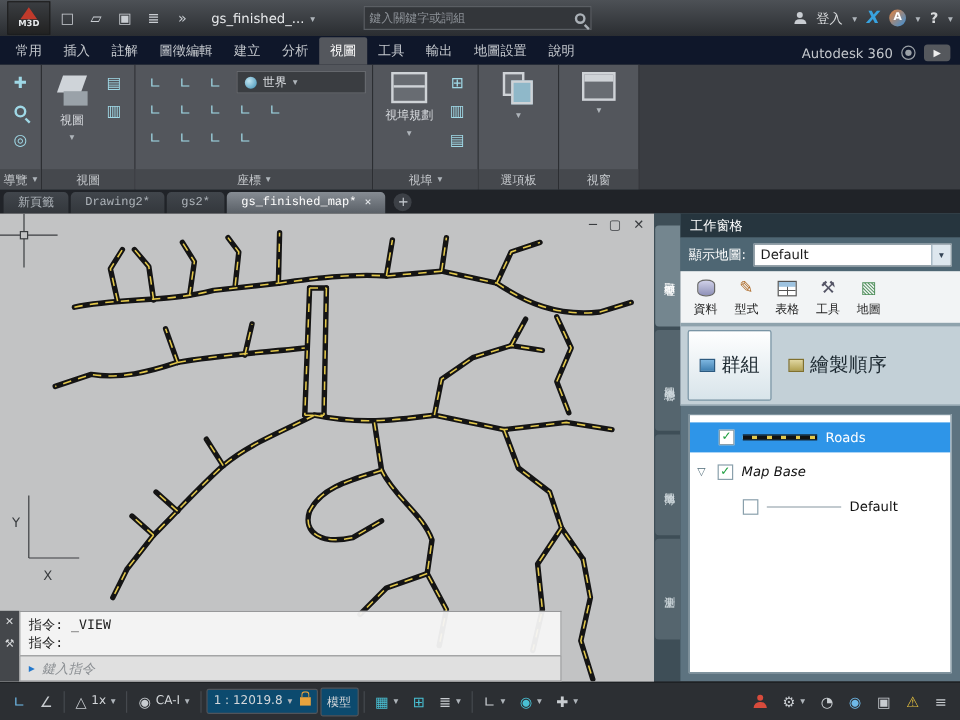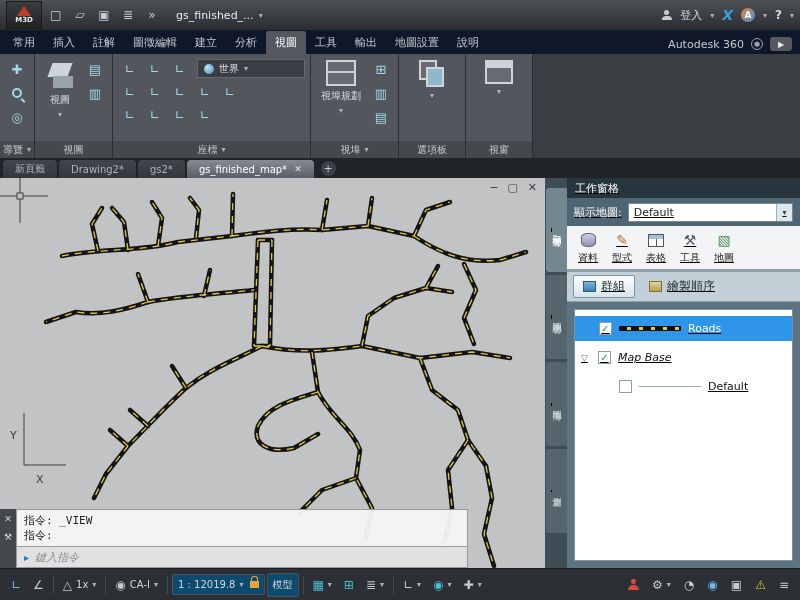--- a/index.html
+++ b/index.html
@@ -60,21 +60,21 @@
   .coord-grid { display:flex; flex-direction:column; gap:2px; }
   .coord-row { display:flex; gap:2px; align-items:center; }
   .ucs-btn { width:23px; height:21px; display:flex; align-items:center; justify-content:center; color:#9fd8e6; font-size:12px; }
   .world-combo { height:19px; display:flex; align-items:center; gap:5px; background:#3a3d41; border:1px solid #65686d; color:#dadde1; font-size:10px; padding:0 6px; margin-left:4px; min-width:108px; }
   .globe-dot { width:10px; height:10px; border-radius:50%; background:radial-gradient(circle at 35% 35%, #bfe3ef, #3d8fb5); flex:0 0 auto; }
   .zoom-ico { width:10px; height:10px; border:2px solid #9fd8e6; border-radius:50%; position:relative; }
   .zoom-ico::after { content:""; position:absolute; width:2px; height:5px; background:#9fd8e6; left:8px; top:8px; transform:rotate(-45deg); }
 
   
   .filetabs { height:20px; background:#202328; display:flex; align-items:flex-end; gap:2px; padding:0 0 0 3px; flex:0 0 auto; }
-  .ftab { height:18px; padding:2px 12px; font-size:10px; color:#aeb4ba; background:linear-gradient(#41464c,#33373c); border-radius:4px 4px 0 0; display:flex; gap:7px; align-items:center; }
+  .ftab { height:18px; padding:2px 12px; font-size:10px; color:#aeb4ba; background:linear-gradient(#41464c,#33373c); border-radius:4px 4px 0 0; display:flex; gap:7px; align-items:center;font-family:Liberation Mono, monospace; }
   .ftab.active { background:linear-gradient(#868c93,#595f66); color:#fff;margin-top:20px; }
   .ftab .x { font-size:9px; color:#e6e9ec; }
   .ftab-plus { width:15px; height:15px; border-radius:50%; background:#3c4046; color:#c8cdd2; display:flex; align-items:center; justify-content:center; margin:0 0 2px 5px; font-size:11px; }
 
   
   .main { flex:1; display:flex; min-height:0; }
   .canvas { flex:1; position:relative; background:#c2c3c4; overflow:hidden; }
   svg.map { position:absolute; left:0; top:0; width:100%; height:100%; }
   .road-casing { fill:none; stroke:#141414; stroke-width:4.5; stroke-linecap:round; stroke-linejoin:round; }
   .road-dash { fill:none; stroke:#e3c84b; stroke-width:1.3; stroke-dasharray:7 6; }
@@ -86,40 +86,40 @@
   .cmd { position:absolute; left:0; bottom:0; width:468px; display:flex; }
   .cmd-side { width:16px; background:#44474b; display:flex; flex-direction:column; align-items:center; gap:8px; padding-top:5px; color:#d8dadc; font-size:9px; }
   .cmd-main { flex:1; display:flex; flex-direction:column; }
   .cmd-history { background:rgba(245,245,245,0.95); border:1px solid #97989a; border-bottom:none; padding:3px 7px; font-family:"DejaVu Sans Mono",monospace; font-size:11px; color:#222; line-height:15px; }
   .cmd-input { background:rgba(228,228,228,0.88); border:1px solid #97989a; display:flex; align-items:center; gap:6px; padding:2px 7px; height:22px; }
   .cmd-chevron { color:#2277cc; font-size:10px; }
   .cmd-input input { flex:1; border:none; outline:none; background:transparent; font-size:11px; color:#555; font-family:"DejaVu Sans",sans-serif; font-style:italic; }
   .cmd-input input::placeholder { color:#8b8f93; }
 
   
-  .taskpane { width:255px; background:#5d7380; display:flex; flex:0 0 auto;text-decoration:underline; }
+  .taskpane { width:255px; background:#5d7380; display:flex; flex:0 0 auto; }
   .tp-side { width:22px; background:#3e4e57; display:flex; flex-direction:column; gap:3px; padding-top:10px; }
   .tp-vtab { writing-mode:vertical-rl; text-orientation:upright; height:84px; width:21px; background:#55656e; color:#cfd8dd; font-size:9px; display:flex; align-items:center; justify-content:center; border-radius:3px 0 0 3px; margin-left:1px; letter-spacing:1px; }
   .tp-vtab.active { background:#74868f; color:#fff; }
   .tp-content { flex:1; display:flex; flex-direction:column; min-width:0; }
   .tp-header { height:20px; background:#26353e; color:#fff; font-size:11px; display:flex; align-items:center; padding:0 8px; }
   .tp-maprow { height:28px; display:flex; align-items:center; gap:6px; padding:0 7px; color:#fff; font-size:11px; background:#4e6673; }
   .tp-combo { flex:1; background:#fff; color:#1c1c1c; border:1px solid #7a8a94; height:19px; display:flex; align-items:center; padding:0 0 0 5px; font-size:11px; }
   .tp-combo .cbtn { margin-left:auto; width:16px; height:100%; background:#dde7ee; border-left:1px solid #9cb0bb; display:flex; align-items:center; justify-content:center; color:#345; font-size:8px; }
   .tp-toolbar { background:#f2f4f5; display:flex; gap:4px; padding:4px 6px 3px; border-bottom:3px solid #8fa3ad; }
   .tp-tool { display:flex; flex-direction:column; align-items:center; gap:2px; font-size:10px; color:#1c1c1c; padding:1px 5px; }
   .tp-tool .ticon { height:18px; display:flex; align-items:center; justify-content:center; font-size:14px; }
   .icon-db { width:15px; height:14px; background:linear-gradient(#cfd0e8,#8f91b8); border-radius:7px/4px; border:1px solid #666; }
   .icon-table { width:16px; height:13px; border:1px solid #555; background:
       linear-gradient(#9ec3e0,#9ec3e0) 0 0/100% 4px no-repeat,
       linear-gradient(90deg,transparent 49%,#555 49%,#555 55%,transparent 55%),
       linear-gradient(transparent 60%,#555 60%,#555 68%,transparent 68%), #fff; }
   .c-pencil { color:#b06f2f; } .c-tools { color:#556; } .c-map { color:#4f8f5a; }
   .tp-tabsrow { background:#c3d0d7; display:flex; gap:5px; padding:3px 6px; align-items:center; border-bottom:1px solid #8fa3ad; }
-  .tp-vbtn { display:flex; align-items:center; gap:5px; font-size:12px; color:#1c2830; padding:2px 9px; }
+  .tp-vbtn { display:flex; align-items:center; gap:5px; font-size:16px; color:#1c2830; padding:18px 9px; }
   .tp-vbtn.active { background:linear-gradient(#ffffff,#d8e4ea); border:1px solid #7a95a5; border-radius:2px; }
   .grp-ico { width:13px; height:11px; background:linear-gradient(#7db6e0,#3f7fb0); border:1px solid #2c5a80; }
   .ord-ico { width:13px; height:11px; background:linear-gradient(#e0d6a0,#b0a050); border:1px solid #80702c; }
   .tp-tree { flex:1; background:#fff; margin:7px; border:1px solid #7f939e; padding:6px 0; display:flex; flex-direction:column; gap:4px; overflow:hidden; }
   .tree-row { display:flex; align-items:center; gap:7px; height:25px; padding:0 6px; font-size:11px; color:#111; }
   .tree-row.selected { background:#2e95e8; color:#fff; }
   .checkbox { width:13px; height:13px; background:#fff; border:1px solid #8aa0ac; display:flex; align-items:center; justify-content:center; font-size:10px; color:#1d9e3e; flex:0 0 auto; }
   .swatch-roads { width:62px; height:5px; background:repeating-linear-gradient(90deg,#111 0 8px,#e3c84b 8px 12px); border-top:1px solid #111; border-bottom:1px solid #111; }
   .swatch-default { width:62px; height:1px; background:#9aa8b0; }
   .expander { color:#4f6b78; font-size:9px; width:10px; }
@@ -151,20 +151,24 @@
       <span class="logo-txt">M3D</span>
     </div>
     <span class="qat-btn">□</span>
     <span class="qat-btn">▱</span>
     <span class="qat-btn">▣</span>
     <span class="qat-btn">≣</span>
     <span class="qat-btn">»</span>
     <div class="doc-title">
       <span>gs_finished_...</span>
       <span class="caret">▾</span>
+    </div>
+    <div class="search">
+      <input placeholder="鍵入關鍵字或詞組" style="">
+      <span class="mag"></span>
     </div>
     <div class="tb-right">
       <span class="person"></span>
       <span>登入</span>
       <span class="caret">▾</span>
       <span class="x-logo">X</span>
       <span class="a360">A</span>
       <span class="caret">▾</span>
       <span class="help-q">?</span>
       <span class="caret">▾</span>

